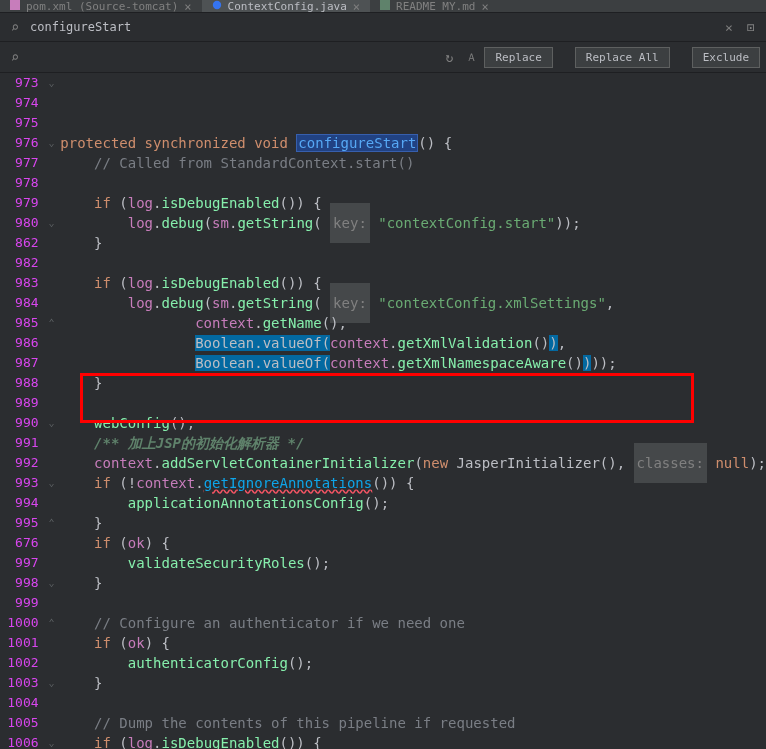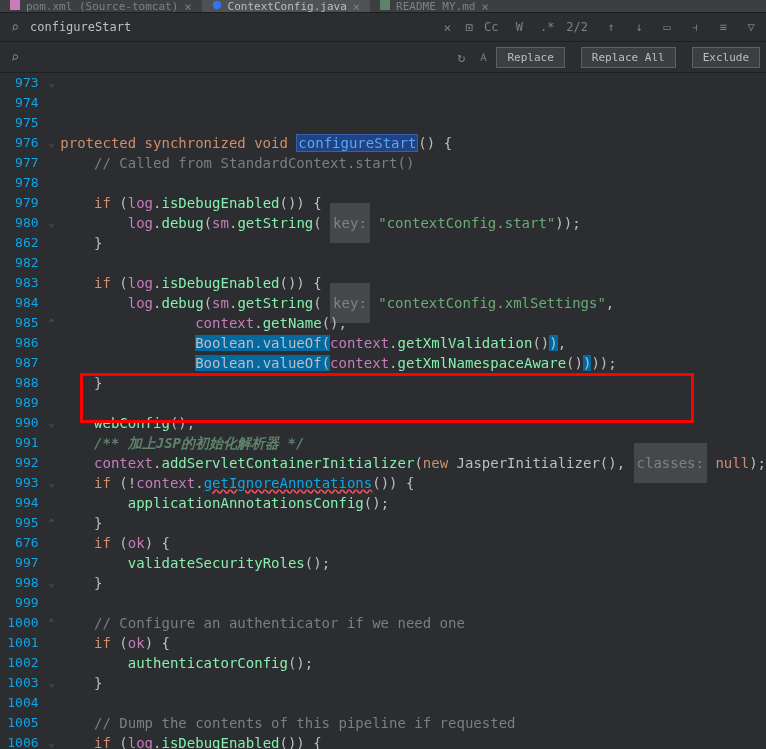--- a/index.html
+++ b/index.html
@@ -12,21 +12,21 @@
 .search-icon{color:#808080;font-size:14px;width:18px;text-align:center}
 .search-input{flex:1;background:transparent;border:none;color:#bcbec4;font-family:inherit;font-size:12px;outline:none}
 .sb-right{display:flex;align-items:center;gap:10px;color:#808080;font-size:12px}
 .sb-count{margin-right:4px}
 .sb-ctrl{width:18px;height:18px;display:flex;align-items:center;justify-content:center;cursor:pointer}
 .replacebar{height:30px;background:#2b2d30;display:flex;align-items:center;border-bottom:1px solid #1e1f22;padding:0 6px;gap:4px}
 .replace-input{flex:1;background:transparent;border:none;color:#bcbec4;font-family:inherit;font-size:12px;outline:none}
 .rb-btn{background:#3c3f41;border:1px solid #5e6060;color:#bcbec4;font-size:11px;padding:3px 10px;cursor:pointer;font-family:inherit}
 .editor{position:relative;display:flex;height:677px;overflow:hidden}
 .leftstrip{width:16px;background:#2b2d30;border-right:1px solid #2b2d30}
-.gutter{width:56px;background:#2b2d30;text-align:right;padding-right:6px;color:#0ea5e9;font-size:13px;line-height:20px;user-select:none}
+.gutter{width:56px;background:#2b2d30;text-align:right;padding-right:6px;color:#d946ef;font-size:13px;line-height:20px;user-select:none}
 .fold{width:20px;background:#2b2d30;position:relative}
 .fold-mark{position:absolute;left:4px;color:#5f6366;font-size:10px}
 .code{flex:1;position:relative;line-height:20px;white-space:pre;font-size:14px;padding-left:8px}
 .hl-box{position:absolute;border:3px solid #ff0000;pointer-events:none}
 .t-kw{color:#cf8e6d}
 .t-fn{color:#86efac}
 .t-fnsel{color:#56a8f5;background:#214283;border:1px solid #375fad;padding:0 1px}
 .t-str{color:#6aab73}
 .t-cm{color:#7a7e85}
 .t-doc{color:#5f826b;font-style:italic;font-weight:bold}
@@ -68,40 +68,28 @@
       <span>README_MY.md</span>
       <span class="tab-close">×</span>
     </div>
   </div>
 
 <div class="searchbar">
   <span class="search-icon">⌕</span>
   <input class="search-input" value="configureStart" style="">
   <span class="sb-ctrl" style="color:#808080">×</span>
   <span class="sb-ctrl" style="color:#808080">⊡</span>
-  <div class="sb-right">
-    <span class="sb-ctrl">Cc</span>
-    <span class="sb-ctrl">W</span>
-    <span class="sb-ctrl">.*</span>
-    <span class="sb-count">2/2</span>
-    <span class="sb-ctrl">↑</span>
-    <span class="sb-ctrl">↓</span>
-    <span class="sb-ctrl">▭</span>
-    <span class="sb-ctrl">⫞</span>
-    <span class="sb-ctrl">≡</span>
-    <span class="sb-ctrl">▽</span>
-  </div>
 </div>
 
 <div class="replacebar">
   <span class="search-icon">⌕</span>
   <input class="replace-input" style="">
   <span class="sb-ctrl" style="color:#808080">↻</span>
   <span class="sb-ctrl" style="font-size:11px;color:#808080">Ａ</span>
-  <div style="flex:0 0 auto;display:flex;gap:16px;margin-left:auto">
+  <div style="flex:0 0 auto;display:flex;gap:22px;margin-left:auto">
     <button class="rb-btn">Replace</button>
     <button class="rb-btn">Replace All</button>
     <button class="rb-btn">Exclude</button>
   </div>
 </div>
 
 <div class="editor">
   <div class="leftstrip"></div>
   <div class="gutter" id="gutter">
       <div class="ln">973</div>

